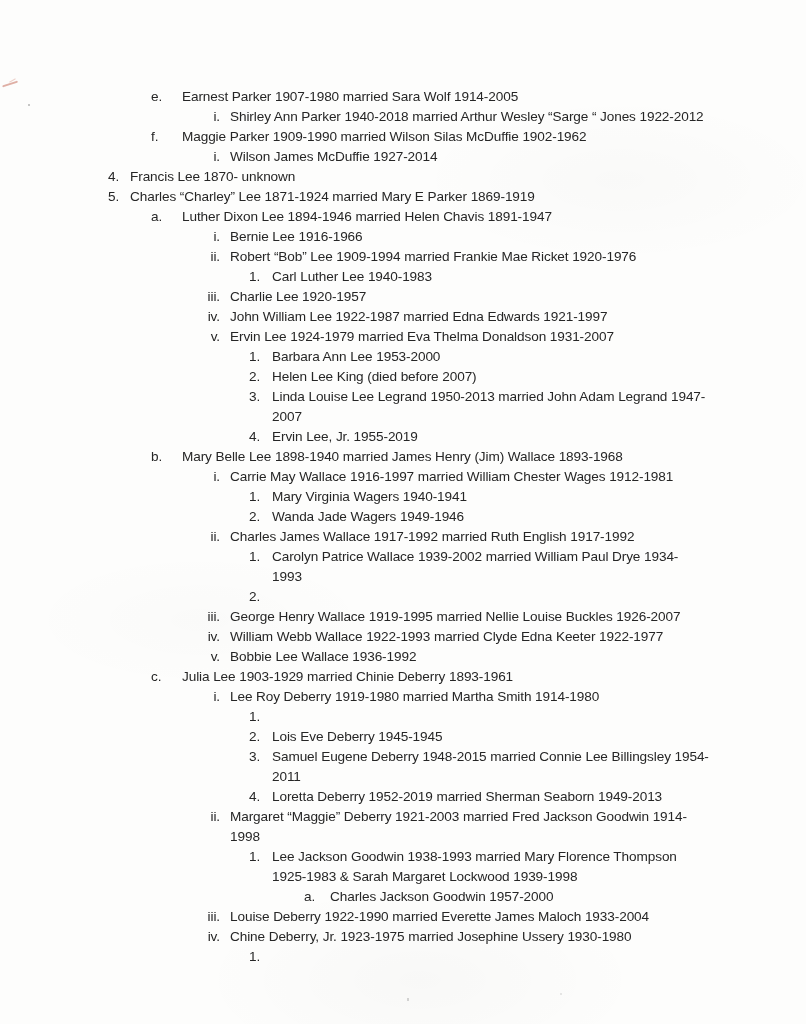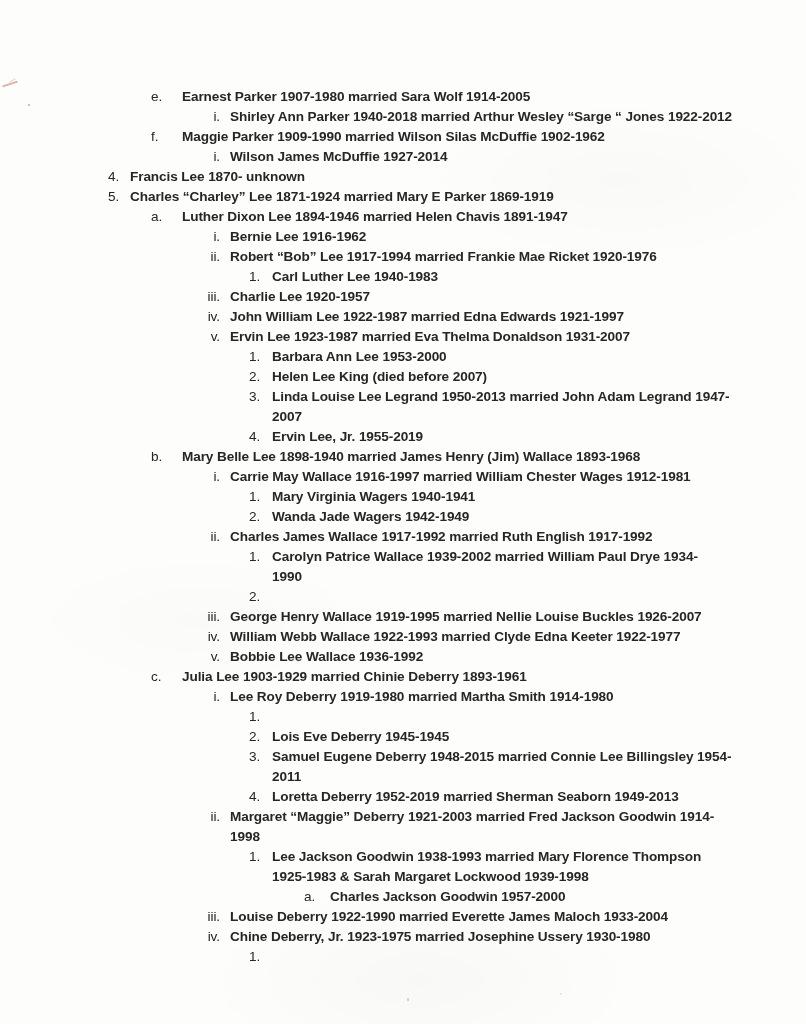--- a/index.html
+++ b/index.html
@@ -39,21 +39,20 @@
   }
   .marker {
     flex: 0 0 auto;
     white-space: nowrap;
   }
   .text {
     flex: 0 1 auto;
   }
   .text .ln {
     white-space: nowrap;
-    font-weight: bold;
   }
   
   .lv1 { padding-left: 108px; } .lv1 .marker { width: 22px; }
   .lv2 { padding-left: 151px; } .lv2 .marker { width: 31px; }
   .lv3 { padding-left: 186px; } .lv3 .marker { width: 34px; text-align: right; padding-right: 10px; }
   .lv4 { padding-left: 249px; } .lv4 .marker { width: 23px; }
   .lv5 { padding-left: 304px; } .lv5 .marker { width: 26px; }
 
   
   .scratch {
@@ -149,27 +148,27 @@
       </div>
       <div class="row lv2">
         <span class="marker">a.</span>
         <div class="text">
           <div class="ln">Luther Dixon Lee 1894-1946 married Helen Chavis 1891-1947</div>
         </div>
       </div>
       <div class="row lv3">
         <span class="marker">i.</span>
         <div class="text">
-          <div class="ln">Bernie Lee 1916-1962</div>
+          <div class="ln">Bernie Lee 1916-1966</div>
         </div>
       </div>
       <div class="row lv3">
         <span class="marker">ii.</span>
         <div class="text">
-          <div class="ln">Robert “Bob” Lee 1917-1994 married Frankie Mae Ricket 1920-1976</div>
+          <div class="ln">Robert “Bob” Lee 1909-1994 married Frankie Mae Ricket 1920-1976</div>
         </div>
       </div>
       <div class="row lv4">
         <span class="marker">1.</span>
         <div class="text">
           <div class="ln">Carl Luther Lee 1940-1983</div>
         </div>
       </div>
       <div class="row lv3">
         <span class="marker">iii.</span>
@@ -179,21 +178,21 @@
       </div>
       <div class="row lv3">
         <span class="marker">iv.</span>
         <div class="text">
           <div class="ln">John William Lee 1922-1987 married Edna Edwards 1921-1997</div>
         </div>
       </div>
       <div class="row lv3">
         <span class="marker">v.</span>
         <div class="text">
-          <div class="ln">Ervin Lee 1923-1987 married Eva Thelma Donaldson 1931-2007</div>
+          <div class="ln">Ervin Lee 1924-1979 married Eva Thelma Donaldson 1931-2007</div>
         </div>
       </div>
       <div class="row lv4">
         <span class="marker">1.</span>
         <div class="text">
           <div class="ln">Barbara Ann Lee 1953-2000</div>
         </div>
       </div>
       <div class="row lv4">
         <span class="marker">2.</span>
@@ -228,34 +227,34 @@
       </div>
       <div class="row lv4">
         <span class="marker">1.</span>
         <div class="text">
           <div class="ln">Mary Virginia Wagers 1940-1941</div>
         </div>
       </div>
       <div class="row lv4">
         <span class="marker">2.</span>
         <div class="text">
-          <div class="ln">Wanda Jade Wagers 1942-1949</div>
+          <div class="ln">Wanda Jade Wagers 1949-1946</div>
         </div>
       </div>
       <div class="row lv3">
         <span class="marker">ii.</span>
         <div class="text">
           <div class="ln">Charles James Wallace 1917-1992 married Ruth English 1917-1992</div>
         </div>
       </div>
       <div class="row lv4">
         <span class="marker">1.</span>
         <div class="text">
           <div class="ln">Carolyn Patrice Wallace 1939-2002 married William Paul Drye 1934-</div>
-          <div class="ln">1990</div>
+          <div class="ln">1993</div>
         </div>
       </div>
       <div class="row lv4">
         <span class="marker">2.</span>
       </div>
       <div class="row lv3">
         <span class="marker">iii.</span>
         <div class="text">
           <div class="ln">George Henry Wallace 1919-1995 married Nellie Louise Buckles 1926-2007</div>
         </div>

